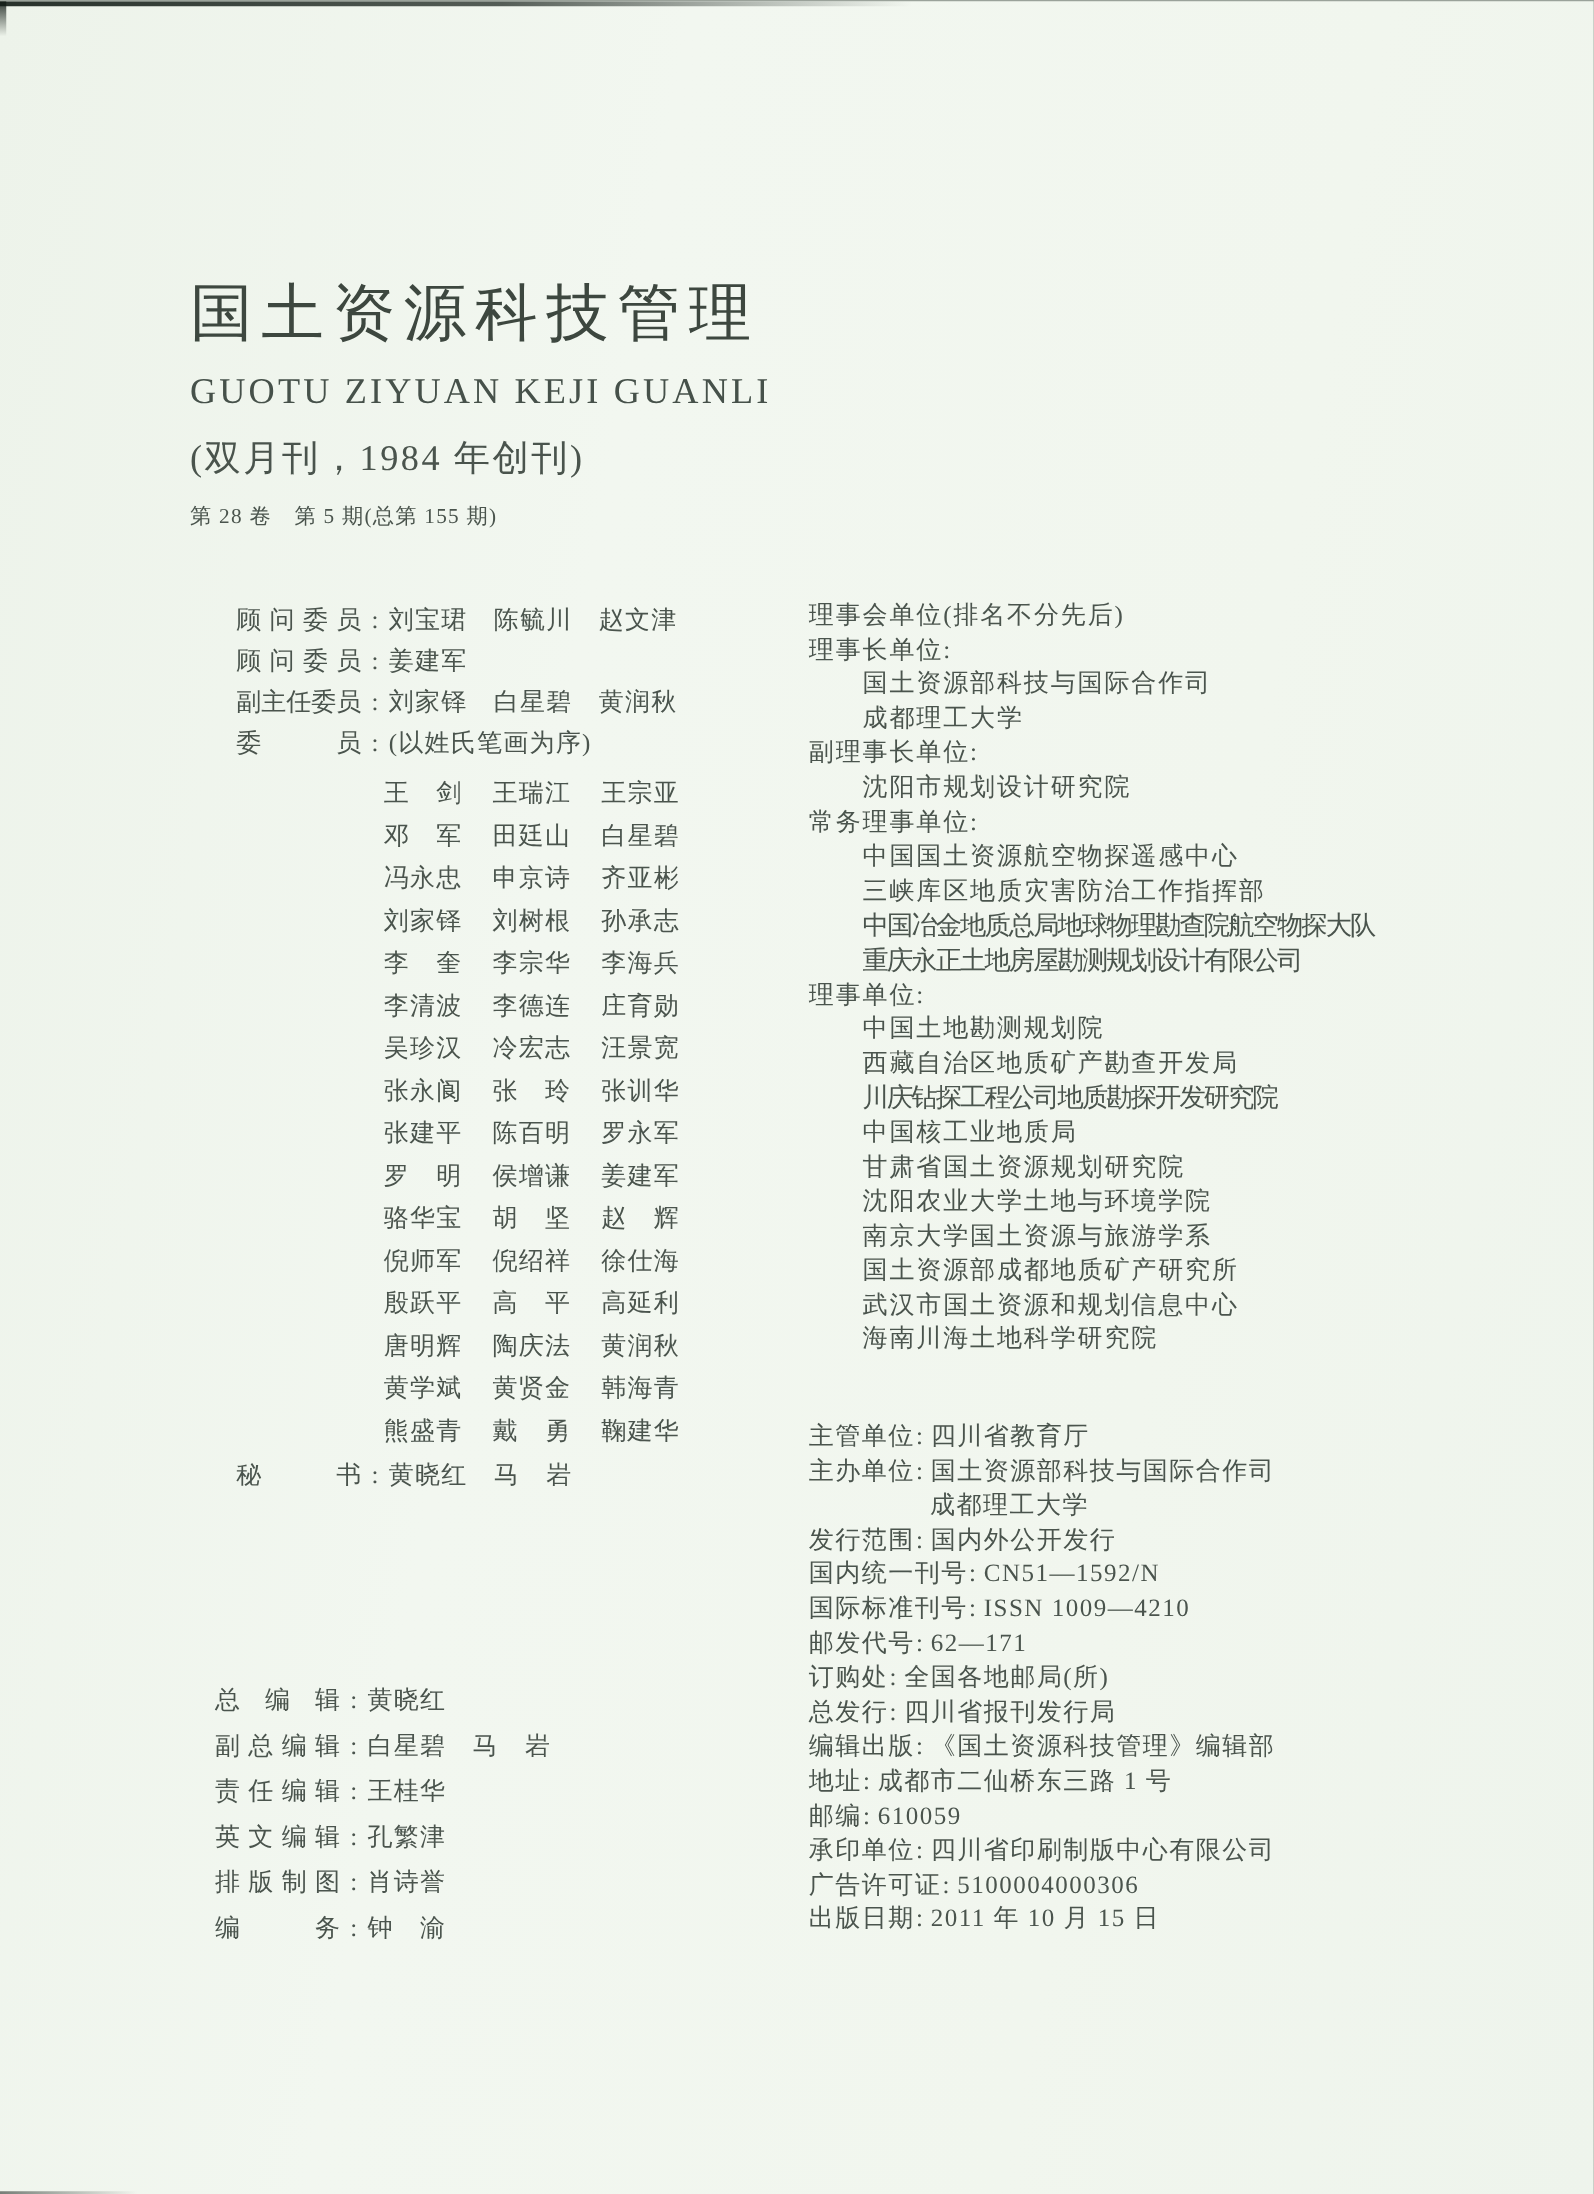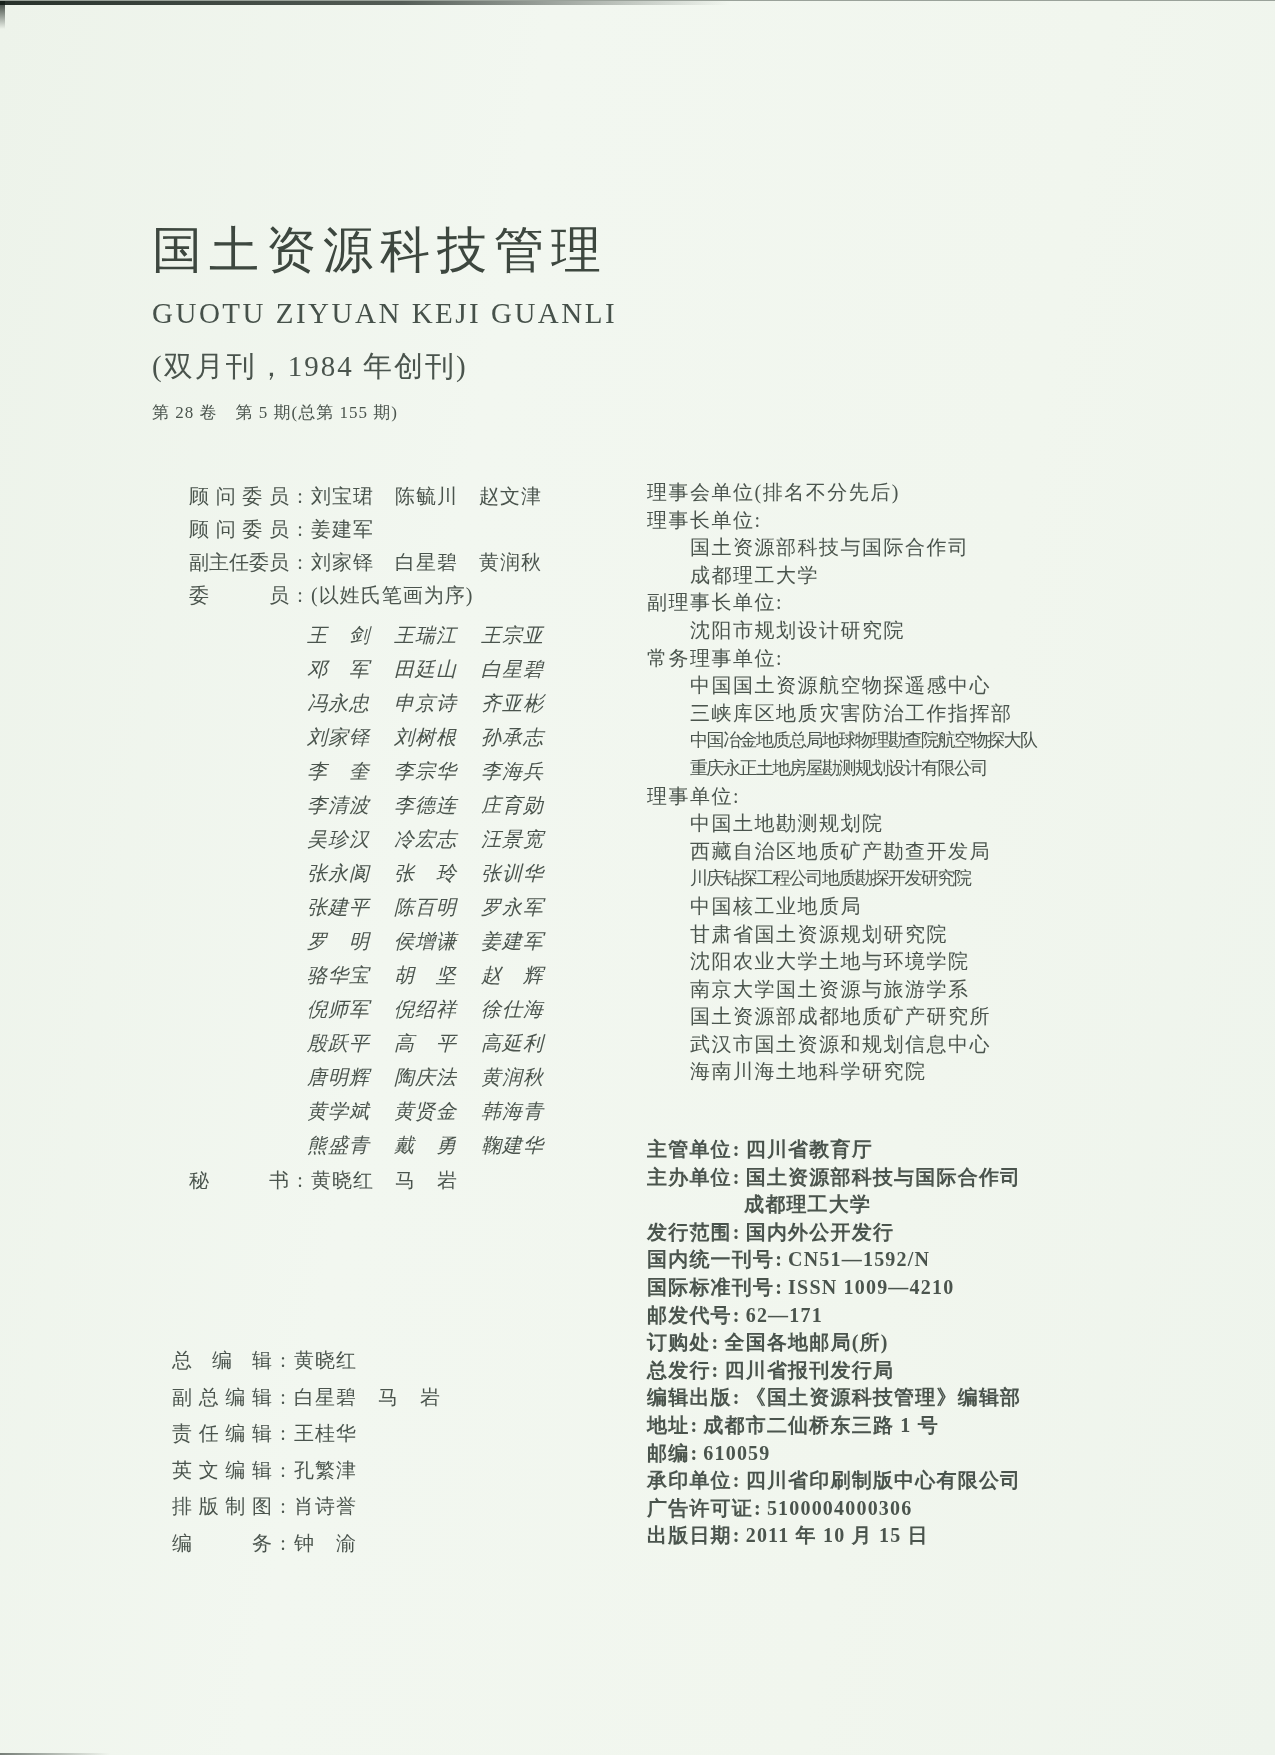--- a/index.html
+++ b/index.html
@@ -26,33 +26,33 @@
   .issue  { font-size:17px; letter-spacing:1px; margin-top:14px; white-space:nowrap; }
 
   .leftcol { position:absolute; left:189px; top:479px; width:440px; font-size:20px; }
   .row   { line-height:33px; white-space:nowrap; }
   .lbl   { display:inline-block; width:100px; text-align:justify; text-align-last:justify; }
   .colon { display:inline-block; width:22px; text-align:center; }
   .val   { letter-spacing:1px; }
 
   .members { margin-top:6px; padding-left:118px; }
   .mrow  { line-height:34px; white-space:nowrap; }
-  .mname { display:inline-block; width:65px; margin-right:22px; letter-spacing:1px;font-style:italic; }
+  .mname { display:inline-block; width:65px; margin-right:22px; letter-spacing:1px; }
   .sec   { line-height:34px; margin-top:1px; }
 
   .editors { position:absolute; left:172px; top:1341px; width:440px; font-size:20px; }
   .editors .row { line-height:36.6px; }
 
   .rightcol { position:absolute; left:647px; top:478px; width:478px; font-size:20px; line-height:27.6px; }
   .chead, .ctitle { letter-spacing:1.5px; white-space:nowrap; }
   .item { padding-left:43px; letter-spacing:1.5px; white-space:nowrap; }
-  .item.tight { letter-spacing:-1.5px; font-size:18px; }
+  .item.tight { letter-spacing:-1.5px; font-size:21px; }
 
   .pub { margin-top:50px; }
-  .prow { white-space:nowrap; letter-spacing:1.2px;font-weight:bold; }
+  .prow { white-space:nowrap; letter-spacing:1.2px; }
   .plbl { letter-spacing:1.2px; }
   .pcolon { padding:0 5px 0 1px; }
   .prow.cont { padding-left:97px; }
 </style>
 </head>
 <body>
 
 <div class="page">
 
   <div class="artifact-top"></div>

